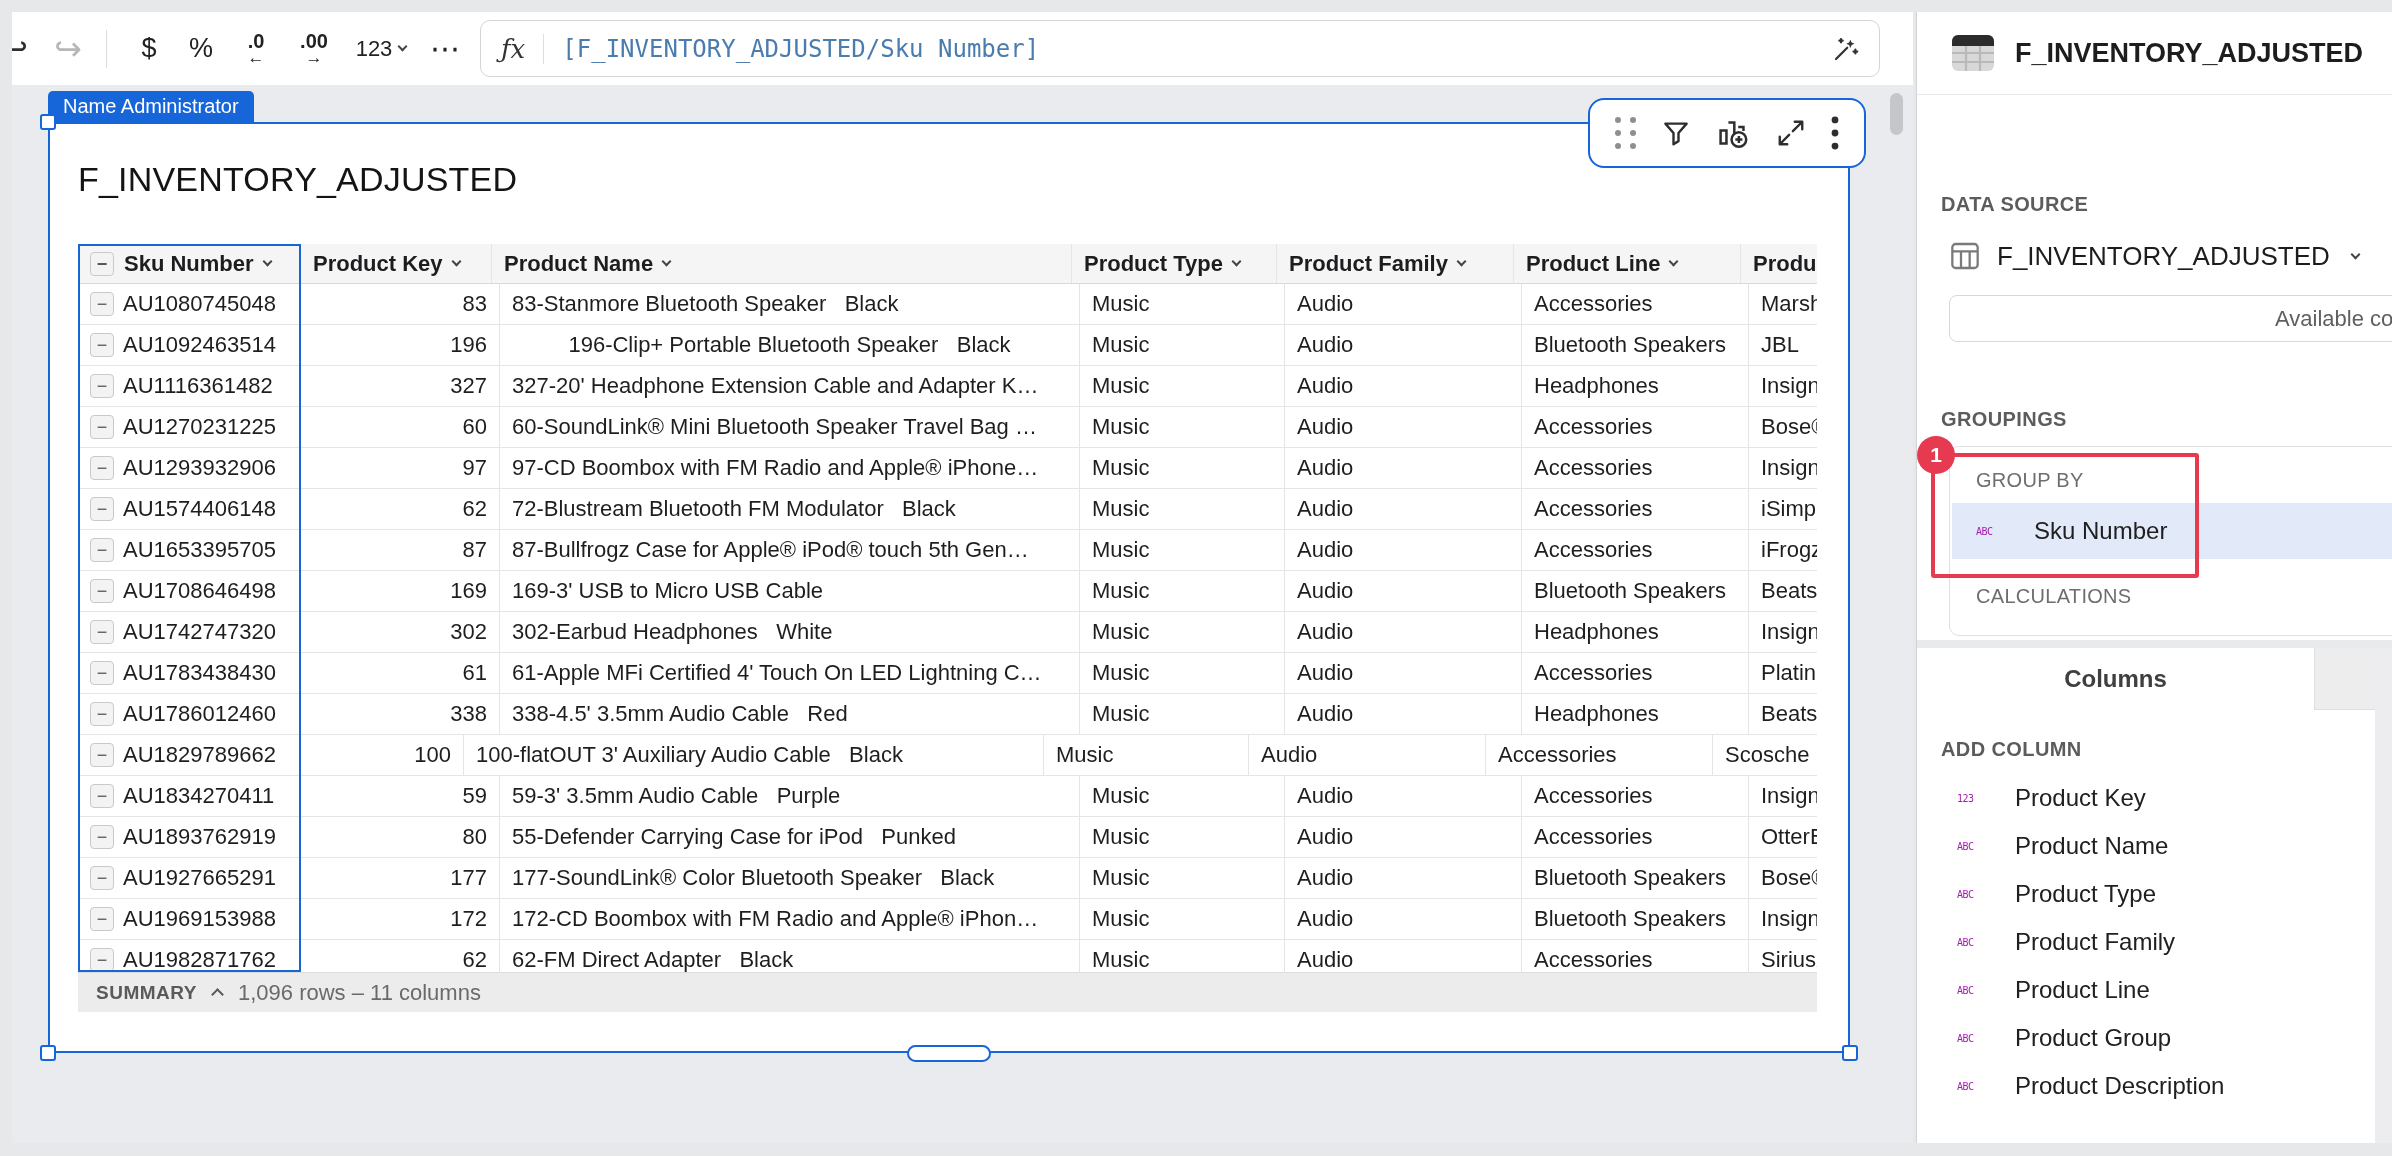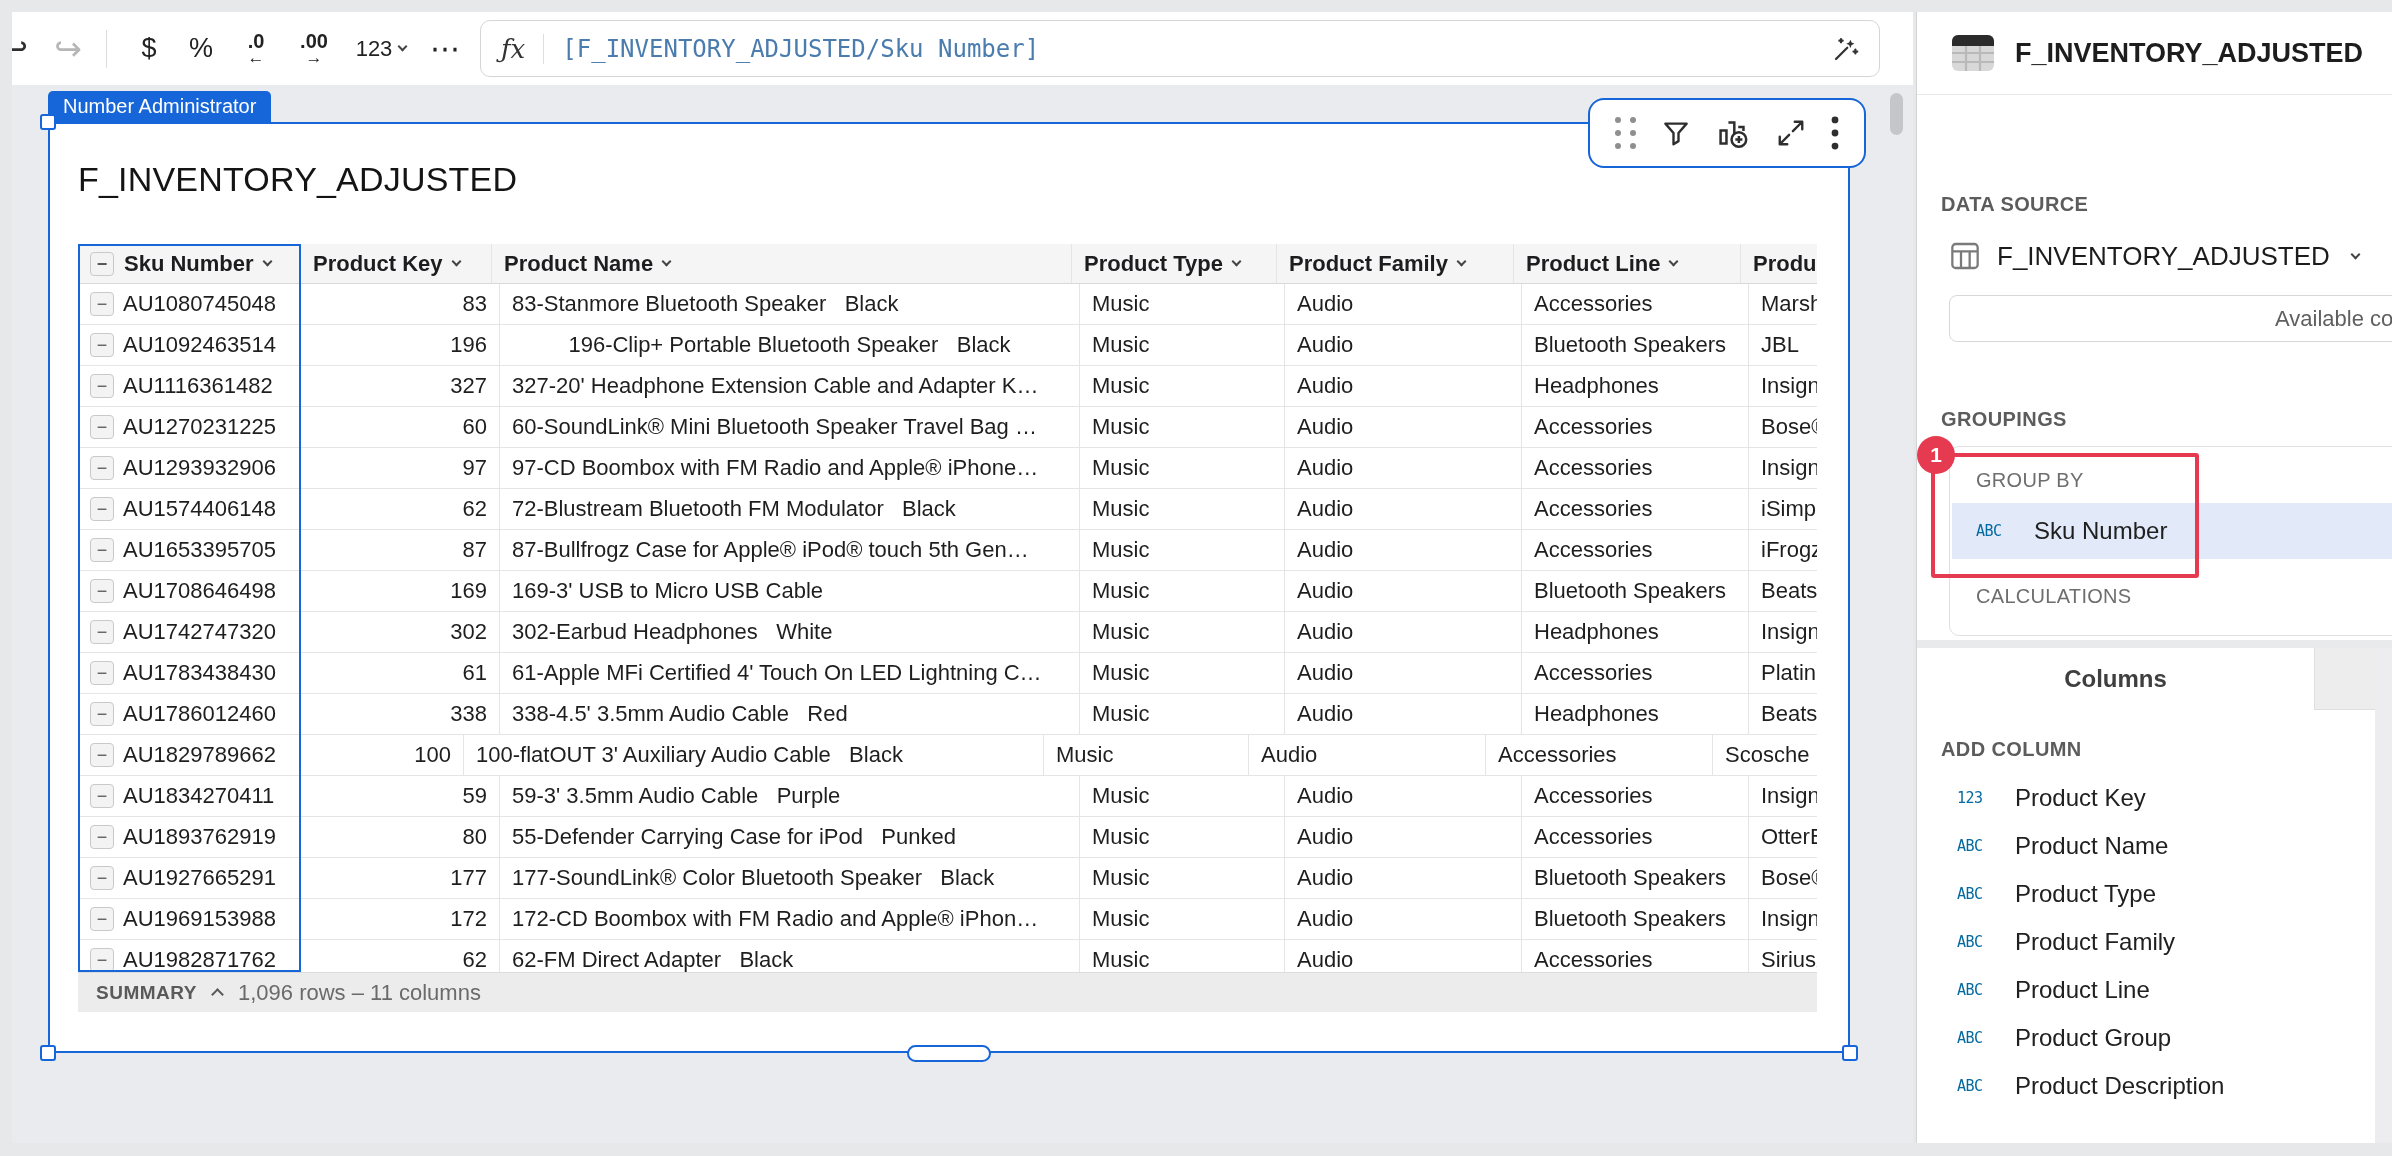--- a/index.html
+++ b/index.html
@@ -89,21 +89,21 @@
   #ds-row .ds-name { font-size:26px; color:#1c1c1c; }
   #sb-search { position:absolute; left:32px; top:283px; width:520px; height:47px; }
   #sb-search input { width:100%; height:100%; border:1.5px solid #d8d8d8; border-radius:8px; font-size:22px;
     color:#606060; text-align:right; padding:0 16px; font-family:"Liberation Sans", sans-serif; outline:none; background:#fff;}
   #sb-search input::placeholder { color:#5f5f5f; }
   #grp-box { position:absolute; left:32px; top:434px; width:520px; height:190px; border:1.5px solid #e0e0e0; border-radius:10px; }
   .inner-label { position:absolute; left:26px; font-size:20px; color:#6e6e6e; letter-spacing:.3px; }
   #groupby-row { position:absolute; left:2px; top:56px; right:2px; height:56px; background:#E2E9F8;
     display:flex; align-items:center; gap:18px; padding-left:24px; cursor:pointer; }
   #groupby-row .gname { font-size:24px; color:#1f1f1f; }
-  .type-ico { font-family:"DejaVu Sans Mono", monospace; font-size:15px; color:#0369a1; letter-spacing:-.5px; flex:none; width:40px; }
+  .type-ico { font-family:"DejaVu Sans Mono", monospace; font-size:10px; color:#a21caf; letter-spacing:-.5px; flex:none; width:40px; }
   #red-rect { position:absolute; left:14px; top:441px; width:268px; height:125px; border:4px solid var(--red);
     border-radius:3px; z-index:20; pointer-events:none; }
   #red-badge { position:absolute; left:0px; top:424px; width:38px; height:38px; border-radius:50%;
     background:var(--red); color:#fff; font-size:21px; font-weight:700; display:flex; align-items:center;
     justify-content:center; z-index:21; }
   #sec-div { position:absolute; left:0; top:628px; width:476px; height:8px; background:#e9eaec; }
   #cols-bar { position:absolute; left:0; top:636px; width:397px; height:62px; background:#fff;
     display:flex; align-items:center; justify-content:center; font-size:24px; font-weight:700; color:#3f3f3f; }
   #cols-bar-inactive { position:absolute; left:397px; top:636px; width:79px; height:62px; background:#ededee;
     border-left:1px solid #dedede; border-bottom:1px solid #dedede; cursor:pointer; }
@@ -145,21 +145,21 @@
         <path d="M4 20 L13 11"></path>
         <path d="M15.5 4.5 l1 2.3 2.3 1 -2.3 1 -1 2.3 -1-2.3 -2.3-1 2.3-1 z" fill="#333" stroke="none"></path>
         <path d="M19.5 12.5 v3 M18 14 h3"></path>
           <path d="M8 4 v2.6 M6.7 5.3 h2.6"></path>
       </svg>
     </span>
   </div>
 </div>
 
 <div id="canvas">
-  <div id="el-tag">Number Administrator</div>
+  <div id="el-tag">Name Administrator</div>
 
   <div id="card">
     <div id="card-title">F_INVENTORY_ADJUSTED</div>
     <div class="tbl tbl-wrap">
       <div class="trow head" id="thead">
           <div class="tc" style="width: 223px;"><span class="minus-box">−</span><span>Sku Number</span><span class="chev sm"></span></div>
           <div class="tc" style="width: 191px;"><span>Product Key</span><span class="chev sm"></span></div>
           <div class="tc" style="width: 580px;"><span>Product Name</span><span class="chev sm"></span></div>
           <div class="tc" style="width: 205px;"><span>Product Type</span><span class="chev sm"></span></div>
           <div class="tc" style="width: 237px;"><span>Product Family</span><span class="chev sm"></span></div>

